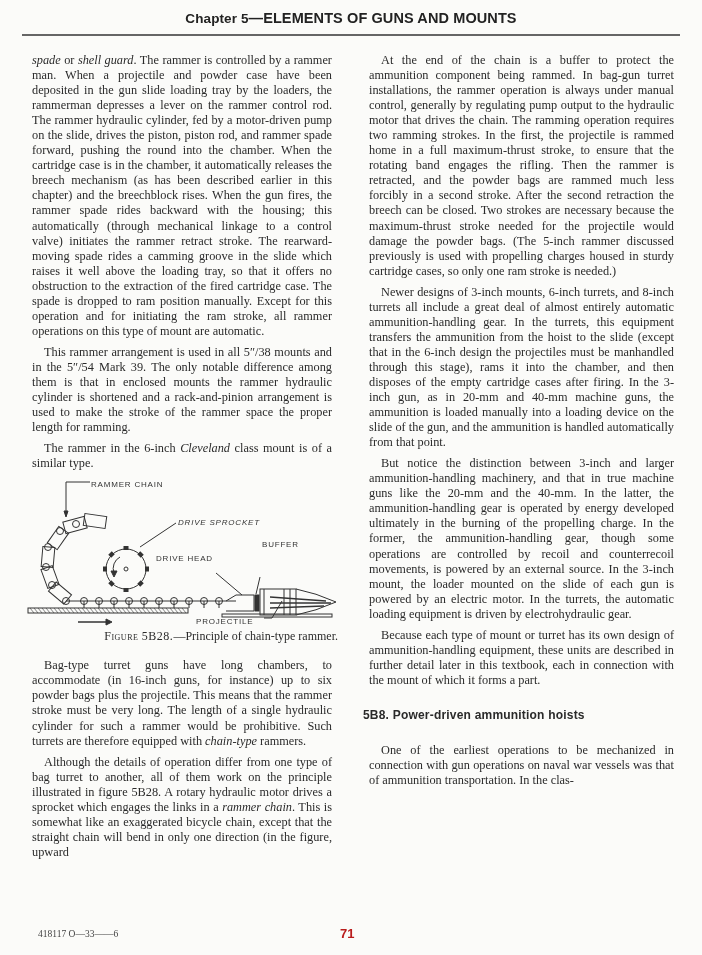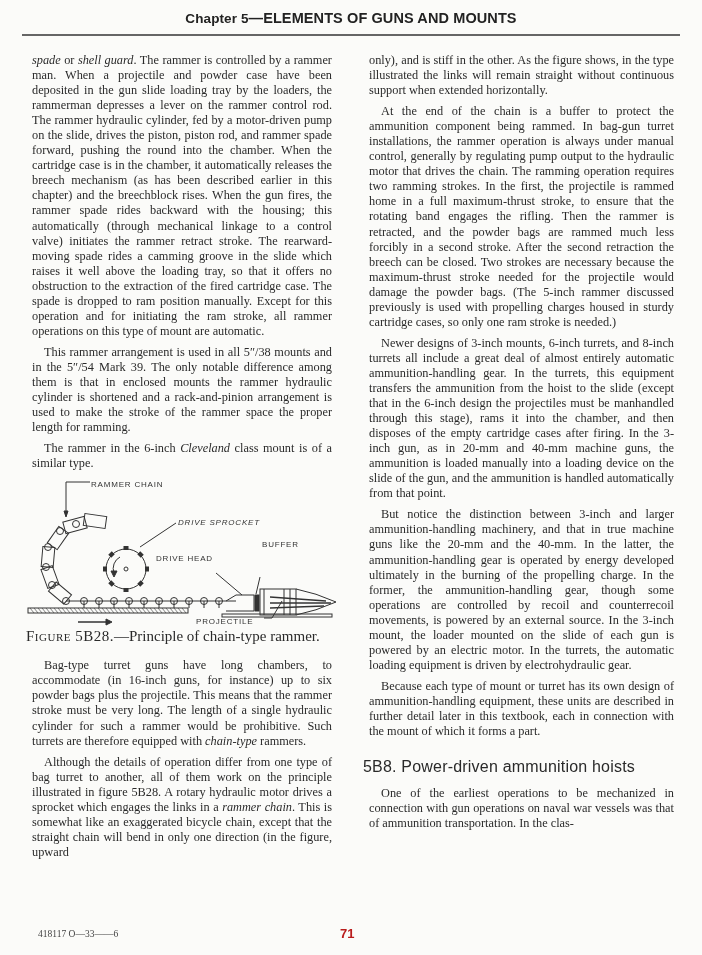--- a/index.html
+++ b/index.html
@@ -28,26 +28,26 @@
   p { margin: 6px; text-indent: 12px; }
   p.noindent { text-indent: 0; }
   i { font-style: italic; }
   .figure { position: relative; width: 312px; height: 150px; margin-top: 6px; }
   .figure svg { position: absolute; left: 0; top: 0; }
   .fig-label {
     position: absolute; font-family: "Liberation Sans", "DejaVu Sans", sans-serif;
     font-size: 8px; letter-spacing: 0.8px; color: #333; white-space: nowrap;
   }
   .caption {
-    text-align: left; font-size: 15px; margin: 2px 0 14px 0; text-indent: 0;
+    text-align: right; font-size: 12px; margin: 2px 0 14px 0; text-indent: 0;
   }
   .caption .sc { font-variant: small-caps; letter-spacing: 0.5px; }
   .section-heading {
     font-family: "Liberation Sans", "DejaVu Sans", sans-serif;
-    font-weight: normal; font-size: 16px; margin: 20px 0 12px 0; letter-spacing: 0.2px;
+    font-weight: bold; font-size: 12px; margin: 20px 0 20px 0; letter-spacing: 0.2px;
   }
   .footer-code {
     position: absolute; left: 38px; top: 929px; font-size: 9.5px; color: #444;
   }
   .page-number {
     position: absolute; left: 340px; top: 926px;
     font-family: "Liberation Sans", "DejaVu Sans", sans-serif;
     font-weight: bold; font-size: 13px; color: #b91c1c;
   }
 </style>
@@ -166,21 +166,20 @@
       <span class="fig-label" style="left:130px; top:74px;">DRIVE HEAD</span>
       <span class="fig-label" style="left:170px; top:137px;">PROJECTILE</span>
     </div>
     <p class="caption"><span class="sc">Figure 5B28.</span><span>—Principle of chain-type rammer.</span></p>
 
     <p><span>Bag-type turret guns have long chambers, to accommodate (in 16-inch guns, for instance) up to six powder bags plus the projectile. This means that the rammer stroke must be very long. The length of a single hydraulic cylinder for such a rammer would be prohibitive. Such turrets are therefore equipped with </span><i>chain-type</i><span> rammers.</span></p>
     <p><span>Although the details of operation differ from one type of bag turret to another, all of them work on the principle illustrated in figure 5B28. A rotary hydraulic motor drives a sprocket which engages the links in a </span><i>rammer chain</i><span>. This is somewhat like an exaggerated bicycle chain, except that the straight chain will bend in only one direction (in the figure, upward</span></p>
   </div>
 
   <div class="col right">
-    <p class="noindent">only), and is stiff in the other. As the figure shows, in the type illustrated the links will remain straight without continuous support when extended horizontally.</p>
     <p>At the end of the chain is a buffer to protect the ammunition component being rammed. In bag-gun turret installations, the rammer operation is always under manual control, generally by regulating pump output to the hydraulic motor that drives the chain. The ramming operation requires two ramming strokes. In the first, the projectile is rammed home in a full maximum-thrust stroke, to ensure that the rotating band engages the rifling. Then the rammer is retracted, and the powder bags are rammed much less forcibly in a second stroke. After the second retraction the breech can be closed. Two strokes are necessary because the maximum-thrust stroke needed for the projectile would damage the powder bags. (The 5-inch rammer discussed previously is used with propelling charges housed in sturdy cartridge cases, so only one ram stroke is needed.)</p>
     <p>Newer designs of 3-inch mounts, 6-inch turrets, and 8-inch turrets all include a great deal of almost entirely automatic ammunition-handling gear. In the turrets, this equipment transfers the ammunition from the hoist to the slide (except that in the 6-inch design the projectiles must be manhandled through this stage), rams it into the chamber, and then disposes of the empty cartridge cases after firing. In the 3-inch gun, as in 20-mm and 40-mm machine guns, the ammunition is loaded manually into a loading device on the slide of the gun, and the ammunition is handled automatically from that point.</p>
     <p>But notice the distinction between 3-inch and larger ammunition-handling machinery, and that in true machine guns like the 20-mm and the 40-mm. In the latter, the ammunition-handling gear is operated by energy developed ultimately in the burning of the propelling charge. In the former, the ammunition-handling gear, though some operations are controlled by recoil and counterrecoil movements, is powered by an external source. In the 3-inch mount, the loader mounted on the slide of each gun is powered by an electric motor. In the turrets, the automatic loading equipment is driven by electrohydraulic gear.</p>
     <p>Because each type of mount or turret has its own design of ammunition-handling equipment, these units are described in further detail later in this textbook, each in connection with the mount of which it forms a part.</p>
     <div class="section-heading">5B8. Power-driven ammunition hoists</div>
     <p>One of the earliest operations to be mechanized in connection with gun operations on naval war vessels was that of ammunition transportation. In the clas-</p>
   </div>
 
   <div class="footer-code">418117 O—33——6</div>
   <div class="page-number">71</div>

